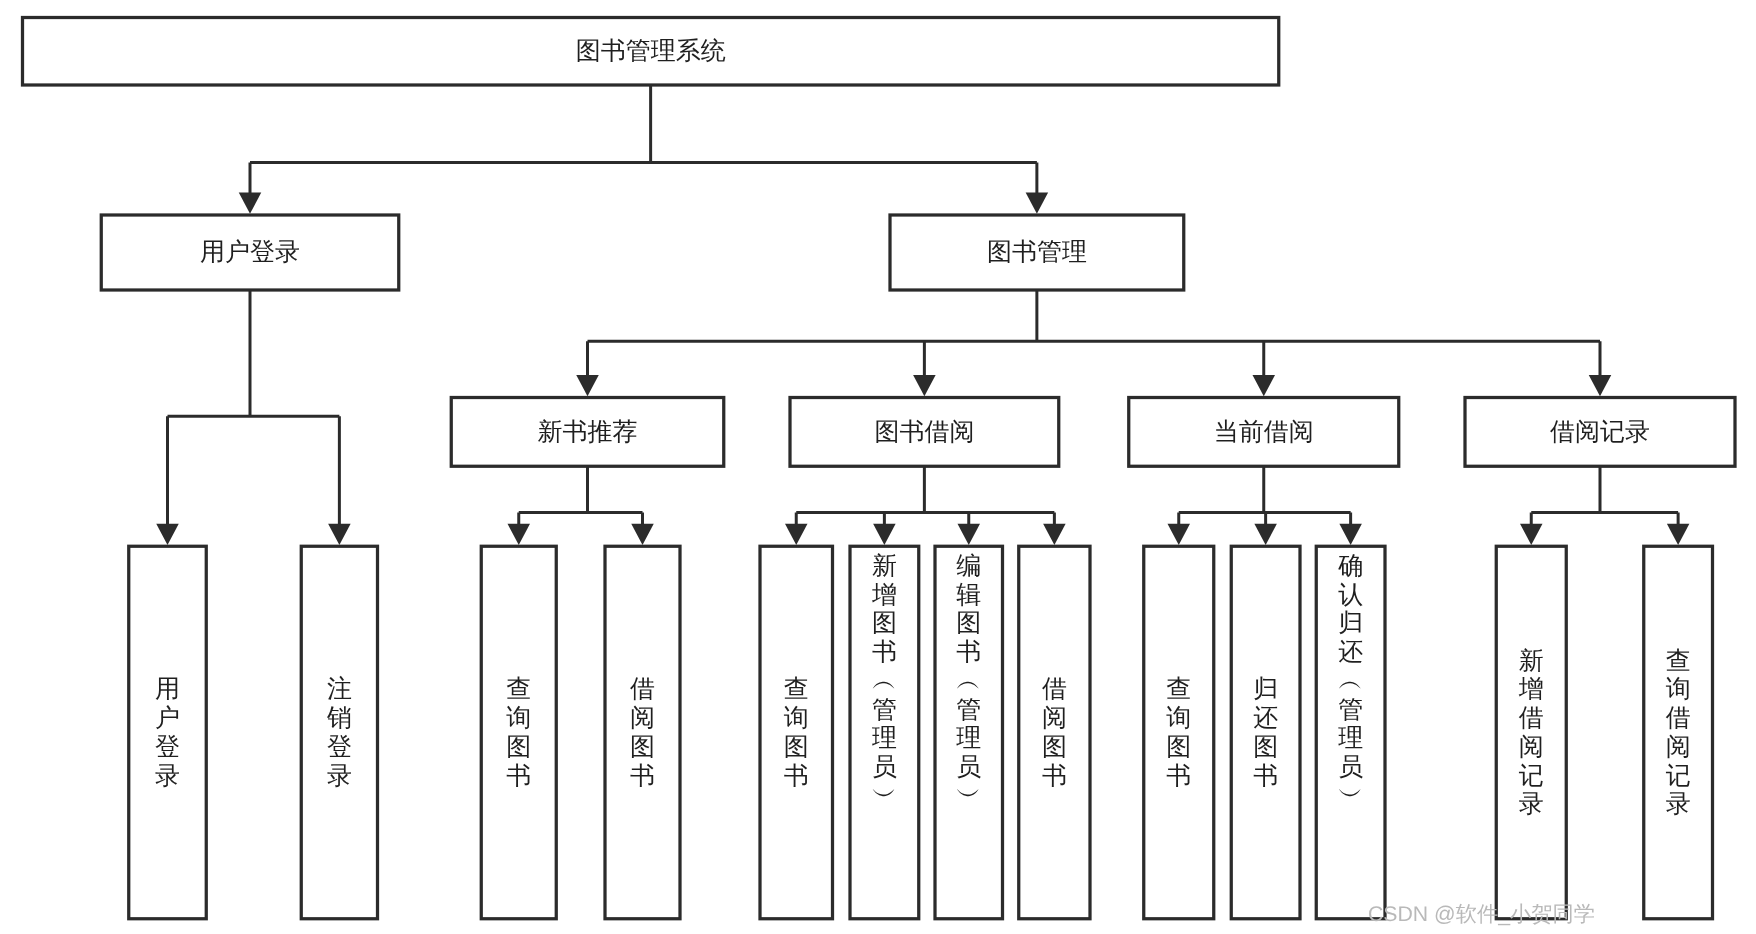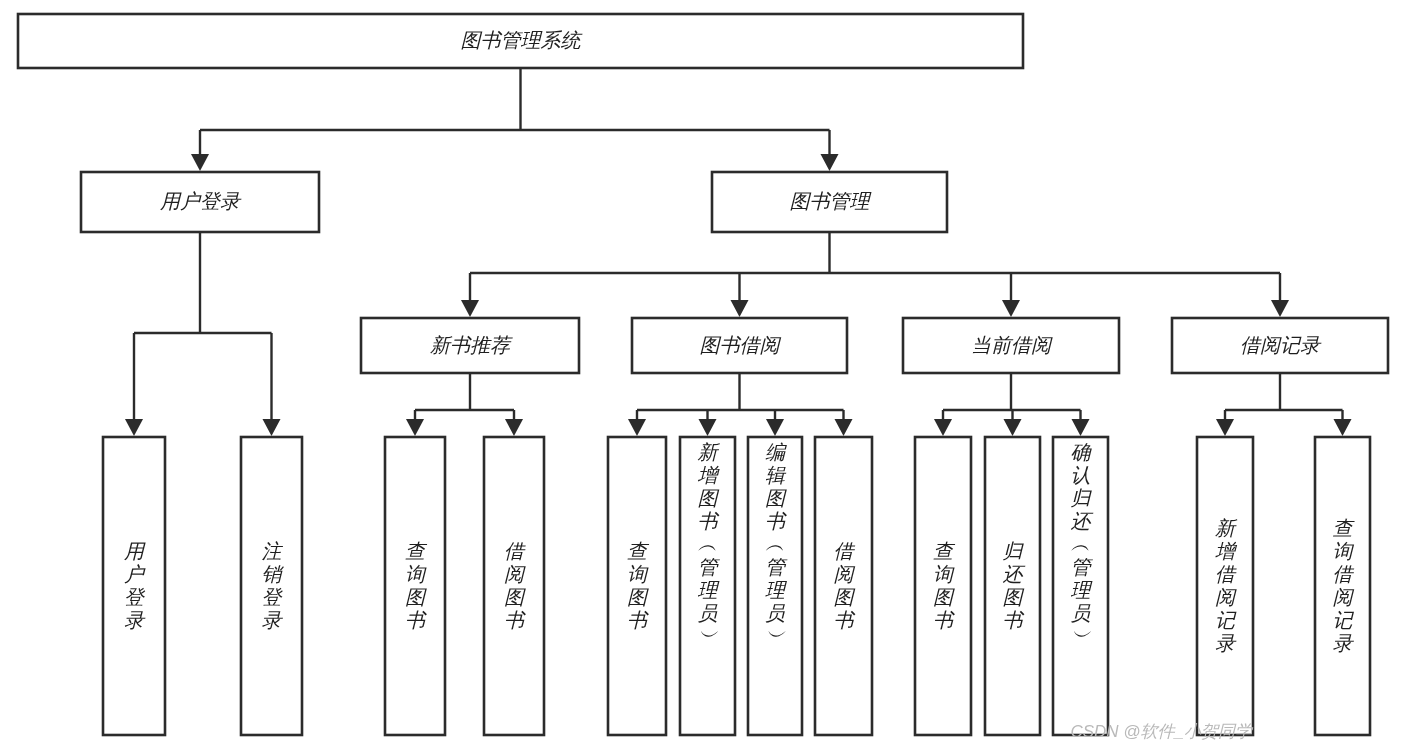--- a/index.html
+++ b/index.html
@@ -11,21 +11,20 @@
     width: 1405px;
     height: 747px;
     font-family: "Liberation Sans", "DejaVu Sans", sans-serif;
     overflow: hidden;
   }
   #diagram-root {
     position: relative;
     width: 1276px;
     height: 747px;
     background: #ffffff;
-    font-style: italic;
   }
   svg.flow {
     position: absolute;
     left: 0;
     top: 0;
     width: 1405px;
     height: 747px;
   }
   .node-box {
     fill: #ffffff;
@@ -50,21 +49,21 @@
     dominant-baseline: middle;
   }
   .node-label-v {
     font-family: "Liberation Sans", "DejaVu Sans", sans-serif;
     font-size: 20px;
     fill: #1f1f1f;
     text-anchor: middle;
   }
   .watermark {
     position: absolute;
-    right: 24px;
+    right: 0;
     bottom: 4px;
     font-family: "Liberation Sans", "DejaVu Sans", sans-serif;
     font-size: 17px;
     color: #b9b9b9;
     white-space: nowrap;
     user-select: none;
   }
 </style>
 </head>
 <body>

